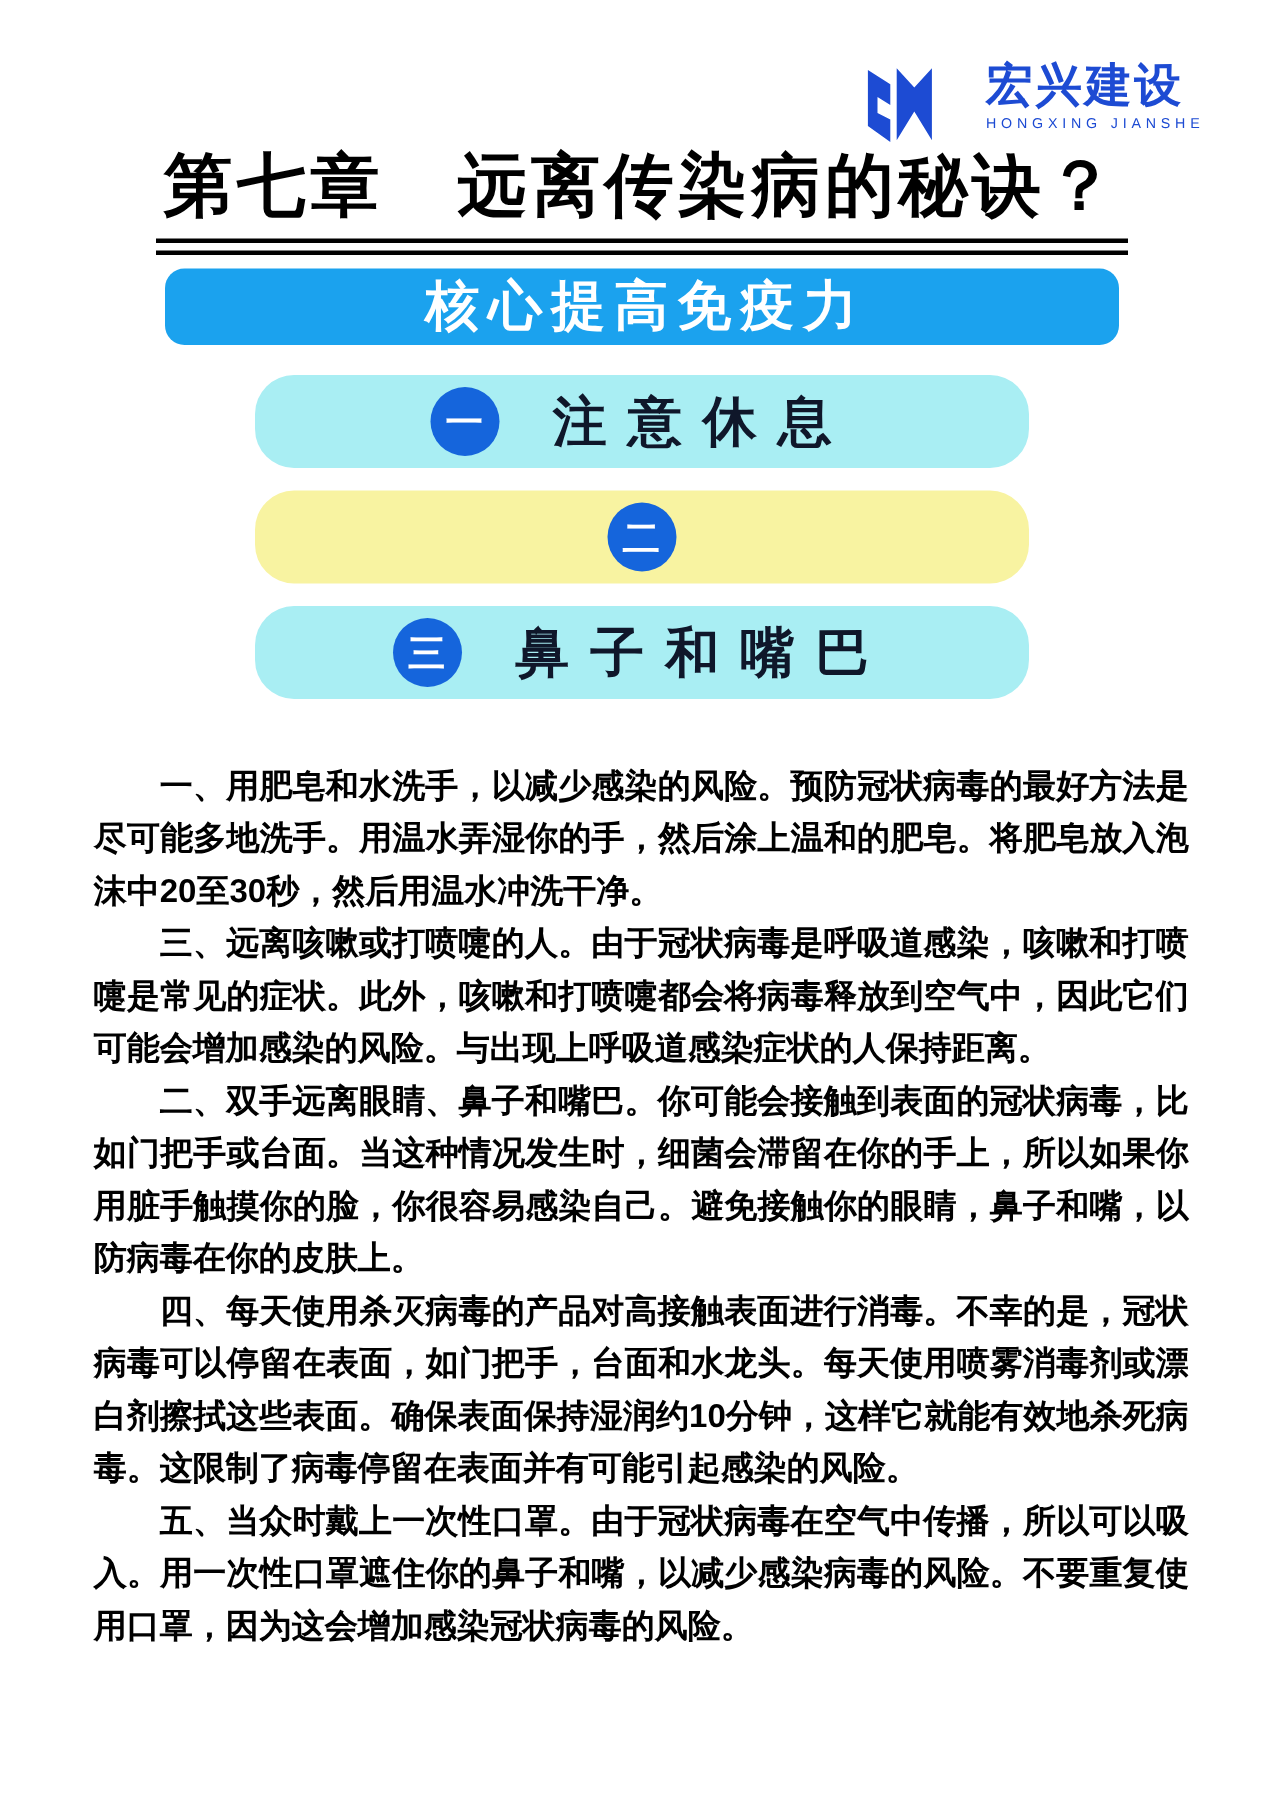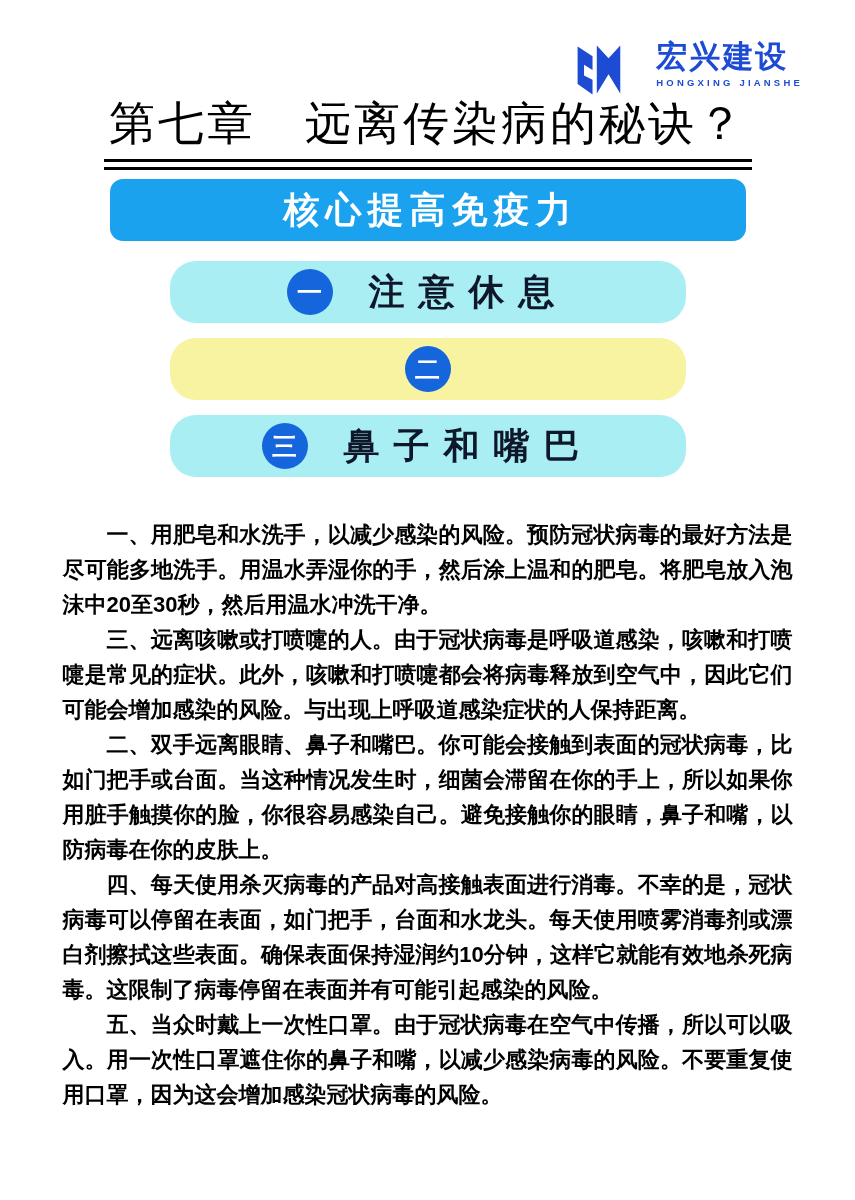--- a/index.html
+++ b/index.html
@@ -14,38 +14,38 @@
     position:absolute;top:40px;right:52px;
     display:flex;align-items:flex-start;gap:24px;
   }
   .logo-icon{width:64px;height:58px;flex:0 0 auto;}
   .logo-text{display:flex;flex-direction:column;align-items:flex-start;}
   .logo-cn{
     font-size:31px;font-weight:bold;color:#1d4bd3;
     letter-spacing:2px;line-height:1.1;
   }
   .logo-en{
-    font-size:9.5px;font-weight:bold;color:#1d4bd3;
+    font-size:9.5px;font-weight:normal;color:#1d4bd3;
     letter-spacing:3.2px;margin-top:3px;white-space:nowrap;
   }
   
   .page-inner{padding-top:96px;}
   .chapter-title{
     text-align:center;
-    font-size:46px;font-weight:400;
+    font-size:46px;font-weight:700;
     letter-spacing:3px;line-height:1.2;
     white-space:nowrap;
   }
   .title-rule{
     width:648px;height:5px;margin:8px auto 0;
     border-top:3px solid #000;border-bottom:3px solid #000;
   }
   
   .banner{
-    width:636px;height:62px;margin:9px auto 0;
+    width:636px;height:51px;margin:9px auto 0;
     background:#1ba2ee;border-radius:13px;
     display:flex;align-items:center;justify-content:center;
   }
   .banner-label{
     color:#fff;font-size:36px;font-weight:bold;
     letter-spacing:6px;padding-left:6px;white-space:nowrap;
   }
   
   .pill{
     width:516px;height:62px;border-radius:26px;

